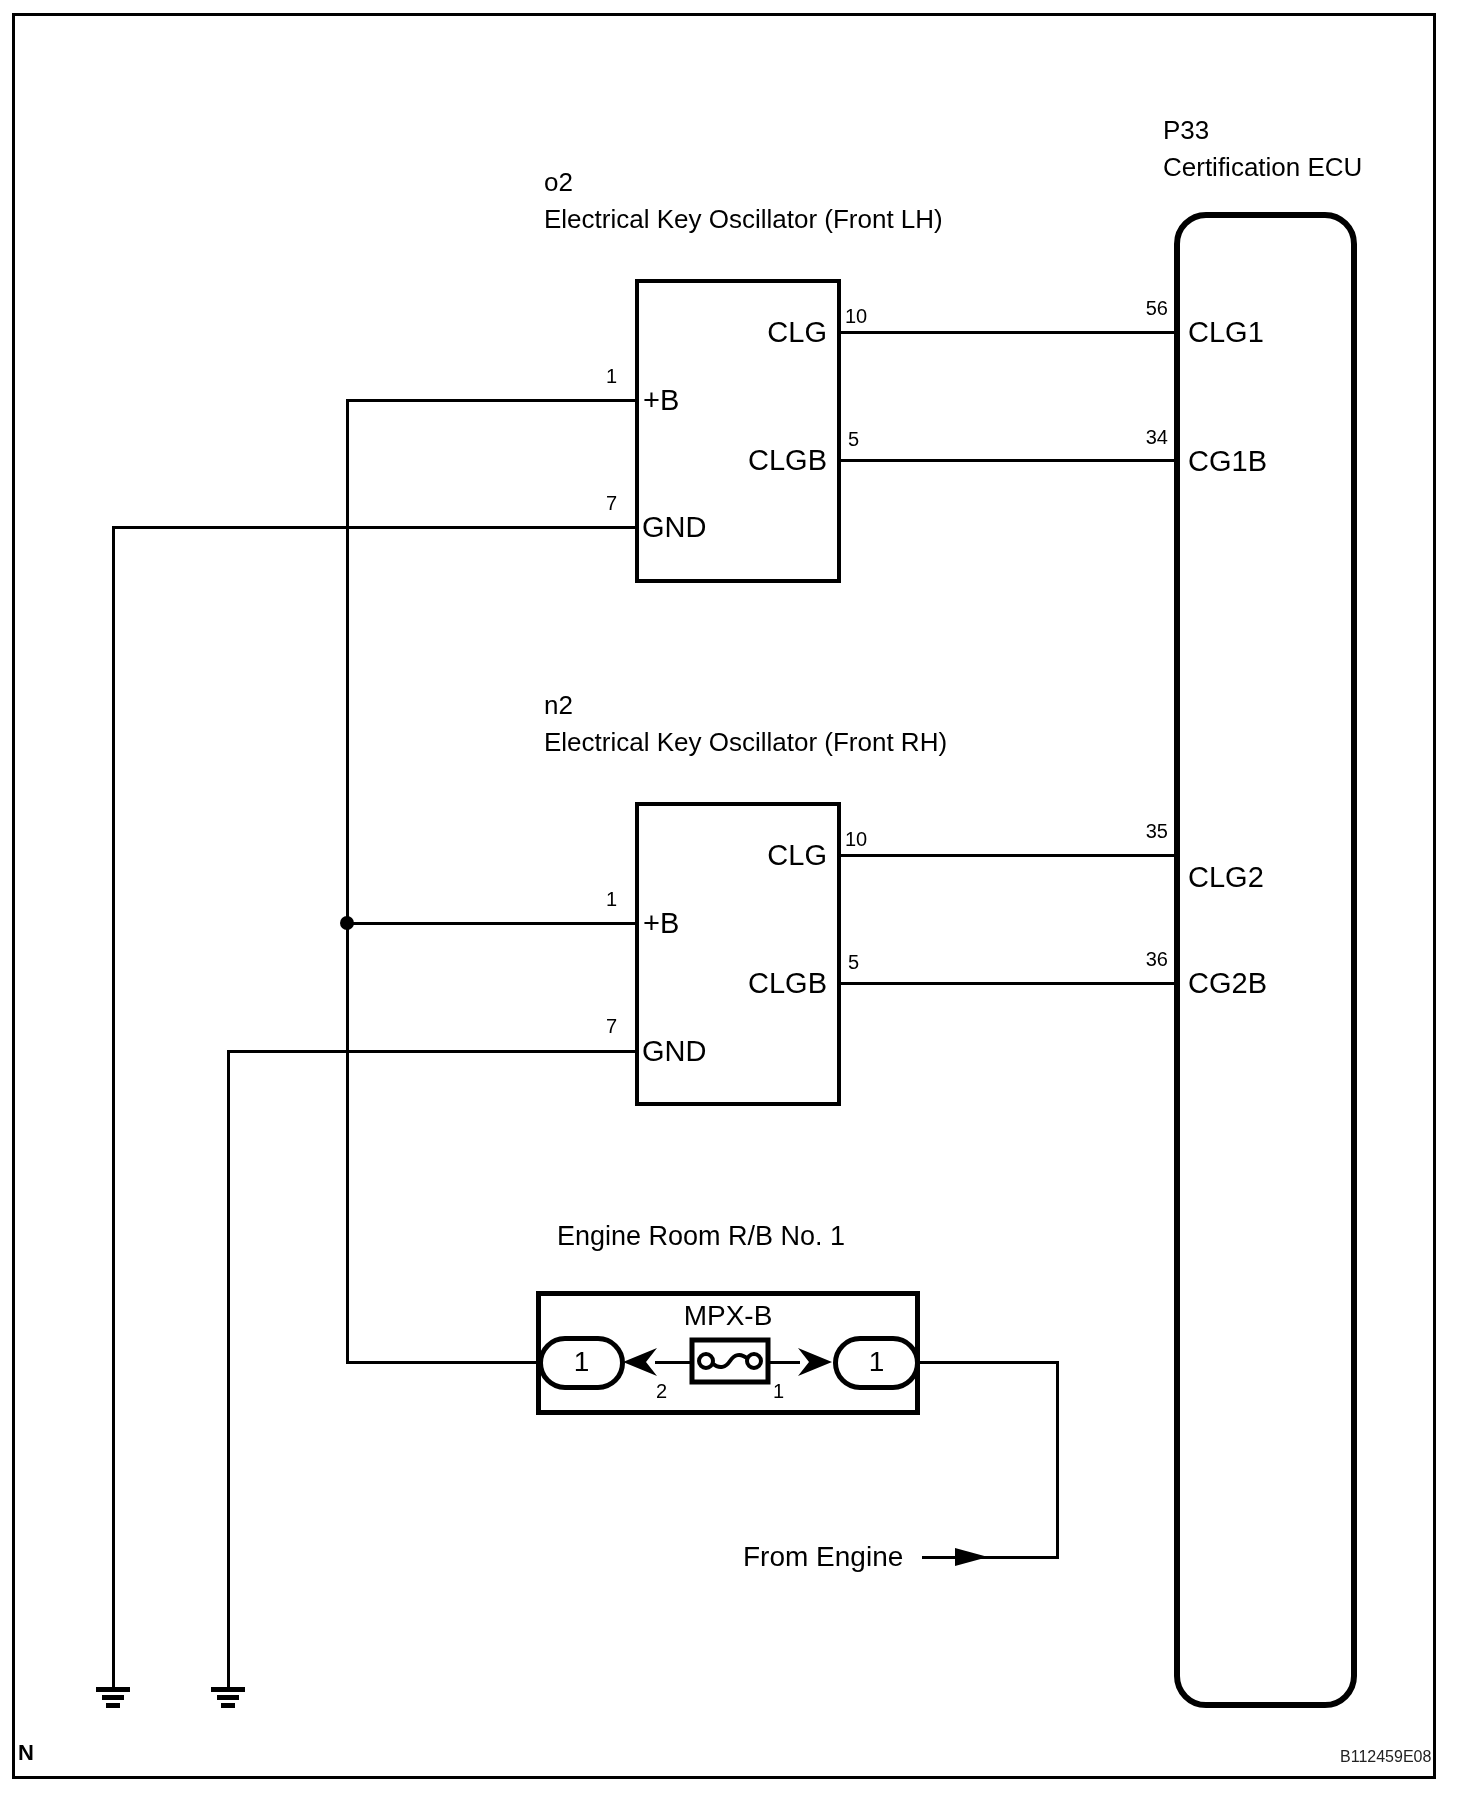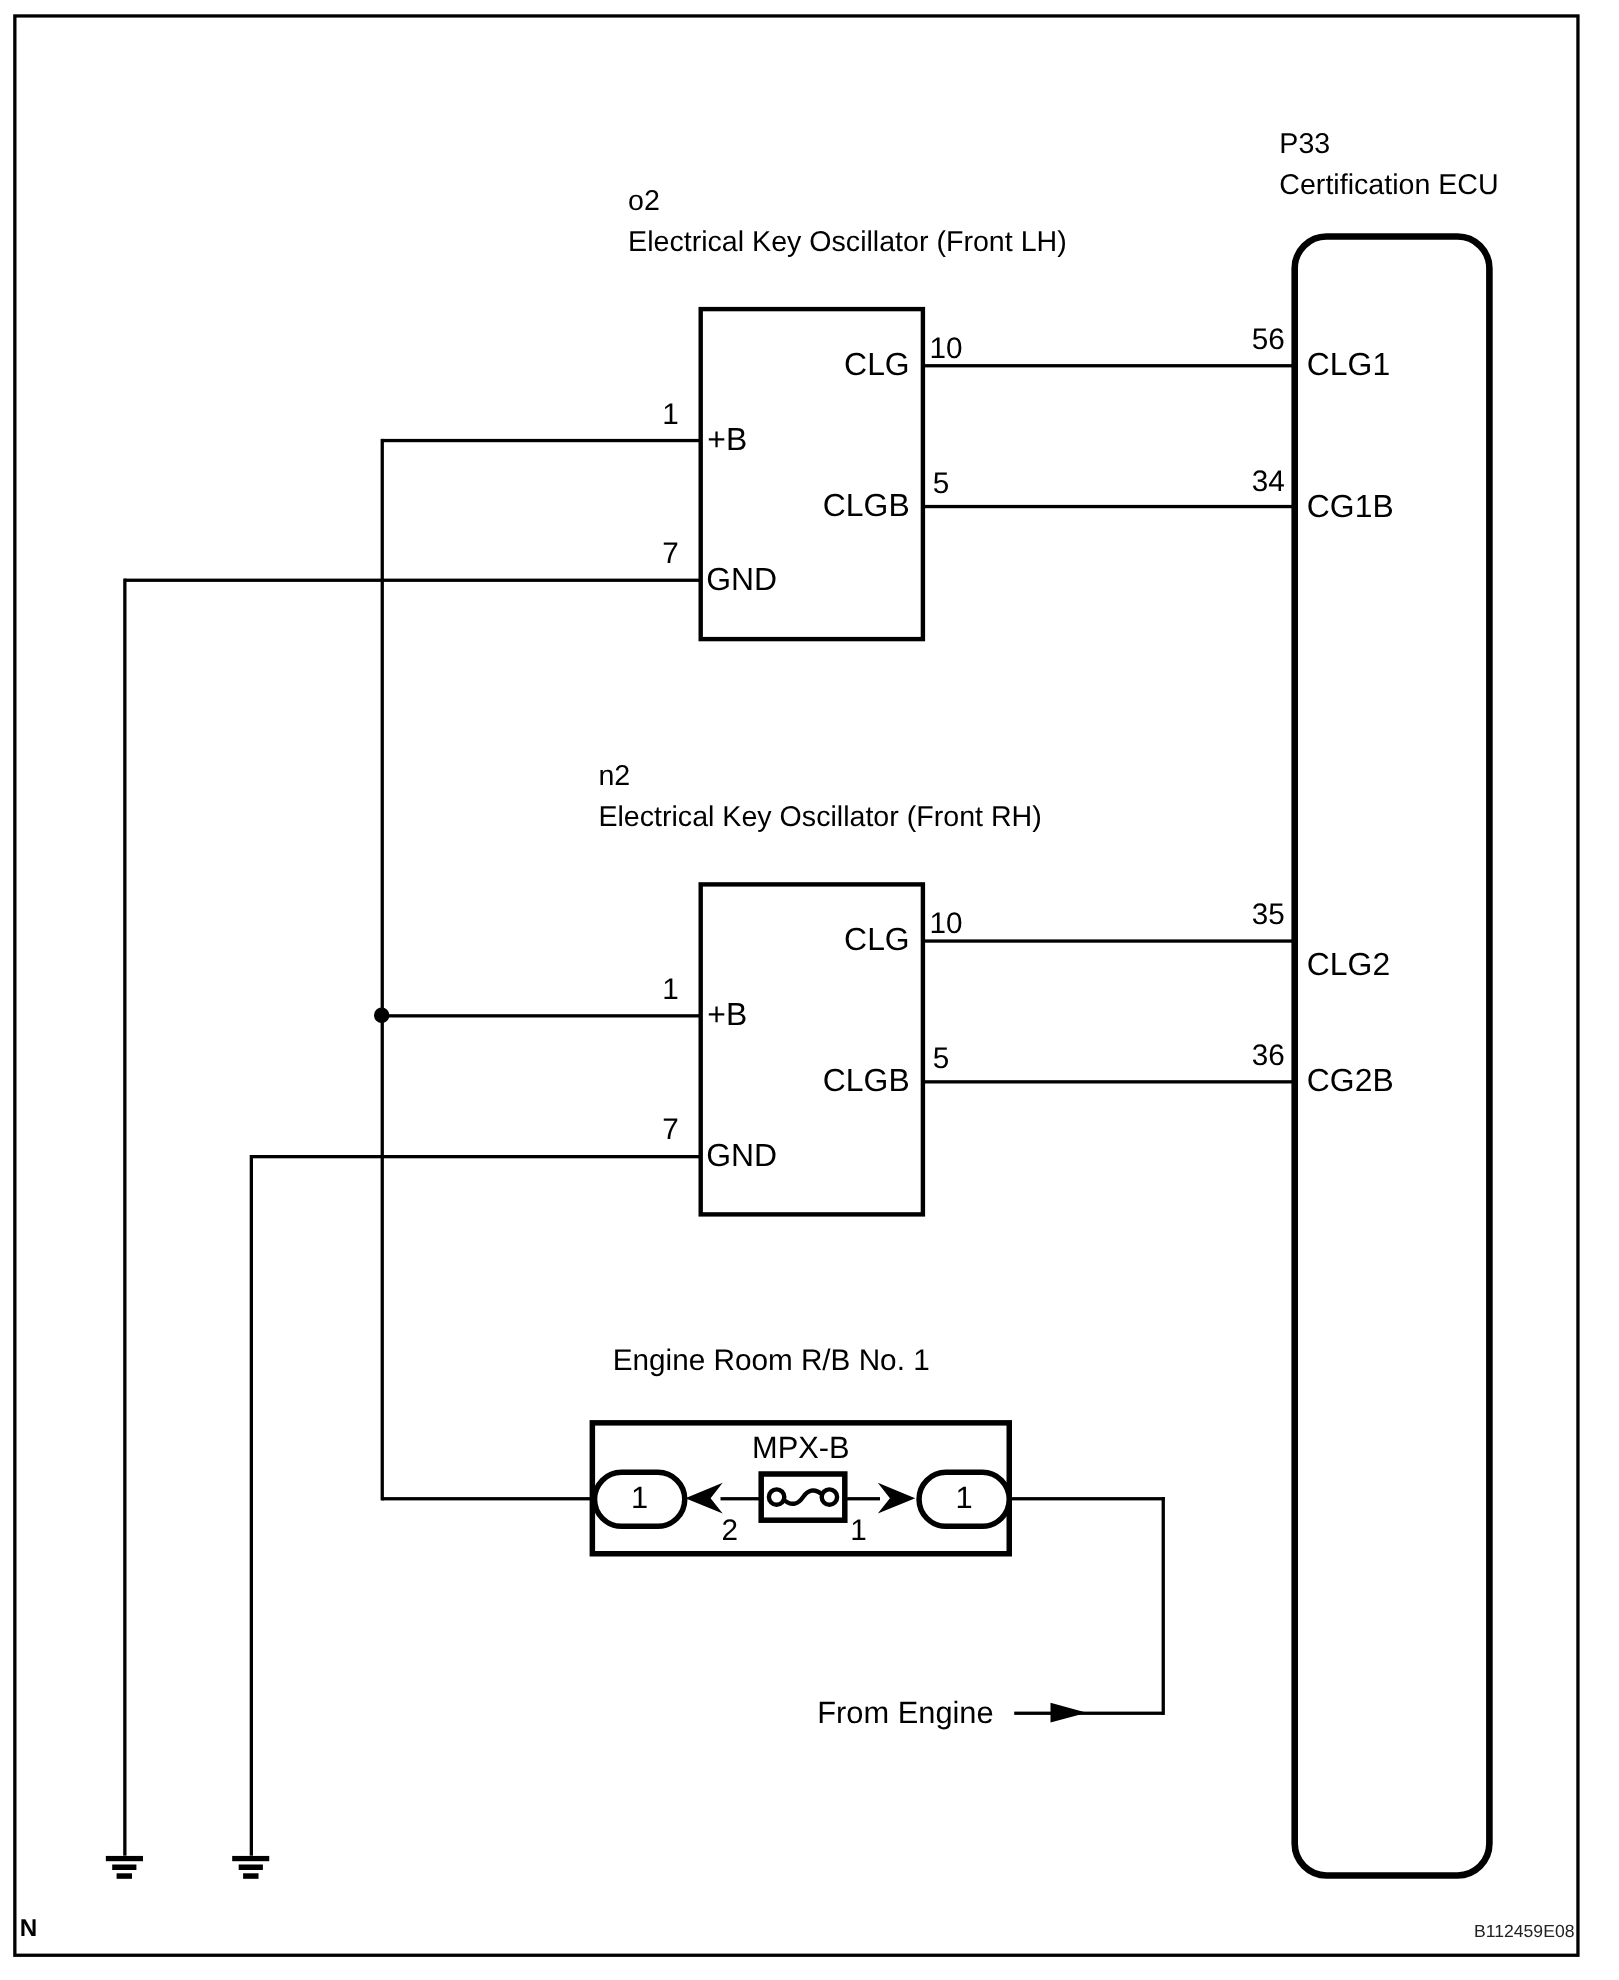--- a/index.html
+++ b/index.html
@@ -1,21 +1,21 @@
 <!DOCTYPE html>
 <html><head>
 <meta charset="utf-8">
 <style>
   html,body{margin:0;padding:0;background:#fff;}
   #canvas{position:relative;width:1472px;height:1800px;background:#fff;overflow:hidden;
           font-family:"Liberation Sans", sans-serif;color:#000;}
   .hwire{position:absolute;height:3px;background:#000;}
   .vwire{position:absolute;width:3px;background:#000;}
   .lbl{position:absolute;white-space:nowrap;line-height:30px;height:30px;}
-  .num{font-size:27px;}
+  .num{font-size:20px;}
   .pin{font-size:29px;}
   .ttl{font-size:26px;line-height:37px;}
   .box{position:absolute;background:#fff;border:4px solid #000;box-sizing:border-box;}
   .rb-box{position:absolute;background:#fff;border:5px solid #000;box-sizing:border-box;}
   .ecu{position:absolute;background:#fff;border:6px solid #000;border-radius:32px;box-sizing:border-box;}
   .pill{position:absolute;background:#fff;border:5px solid #000;border-radius:27px;box-sizing:border-box;
         text-align:center;font-size:28px;line-height:42px;}
   .pageborder{position:absolute;border:3px solid #000;box-sizing:border-box;}
   .right{text-align:right;}
   svg{position:absolute;display:block;}
@@ -38,21 +38,21 @@
 
   <div class="lbl num right" style="left:1098px;top:422px;width:70px;">34</div>
   <div class="lbl pin" style="left:1188px;top:446px;">CG1B</div>
 
   <div class="lbl num right" style="left:1098px;top:816px;width:70px;text-align:right;">35</div>
   <div class="lbl pin" style="left:1188px;top:840px;margin-top:22px;">CLG2</div>
 
   <div class="lbl num right" style="left:1098px;top:944px;width:70px;">36</div>
   <div class="lbl pin" style="left:1188px;top:968px;">CG2B</div>
 
-  <div class="ttl lbl" style="left:544px;top:164px;height:auto;margin-left:27px;">
+  <div class="ttl lbl" style="left:544px;top:164px;height:auto;">
     <div>o2</div>
     <div>Electrical Key Oscillator (Front LH)</div>
   </div>
   <div class="box" style="left:635px;top:279px;width:206px;height:304px;"></div>
 
   <div class="lbl pin right" style="left:727px;top:317px;width:100px;">CLG</div>
   <div class="lbl pin" style="left:643px;top:385px;">+B</div>
   <div class="lbl pin right" style="left:727px;top:445px;width:100px;">CLGB</div>
   <div class="lbl pin" style="left:642px;top:512px;">GND</div>
 

